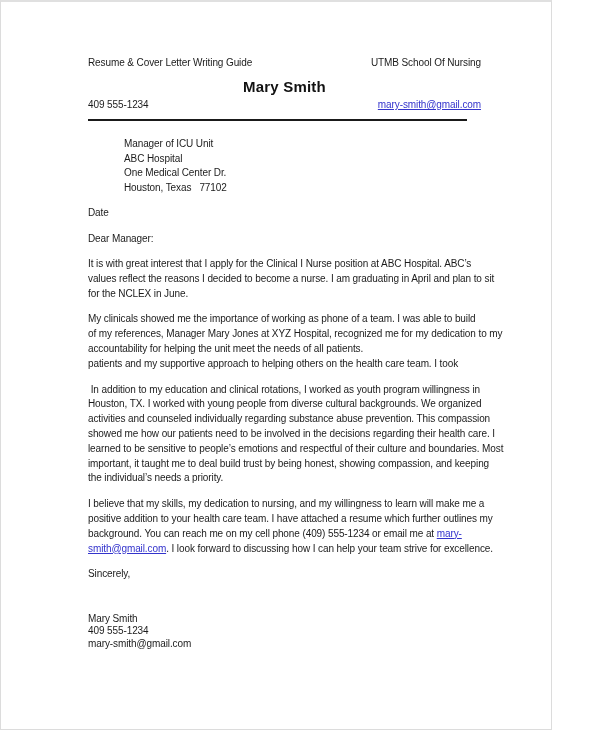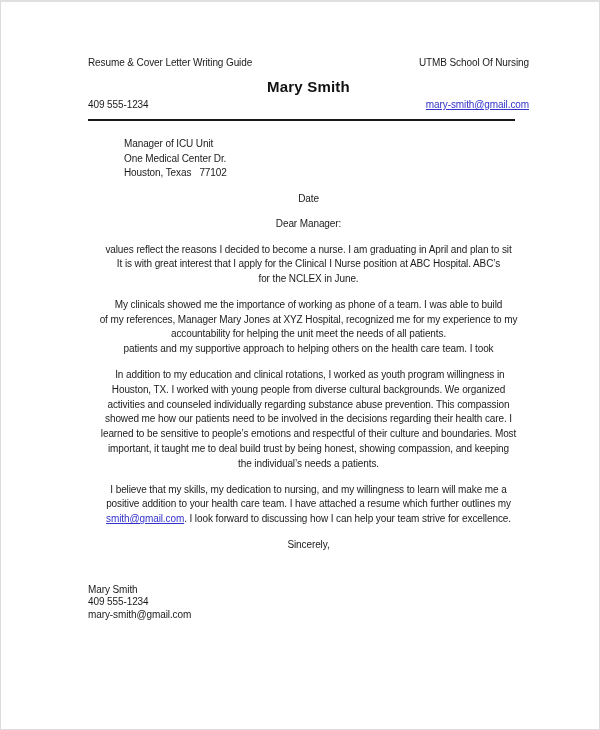--- a/index.html
+++ b/index.html
@@ -4,21 +4,21 @@
 <style>
   html, body {
     margin: 0;
     padding: 0;
     background: #ffffff;
     font-family: "Liberation Sans", sans-serif;
   }
   .page {
     position: relative;
     box-sizing: border-box;
-    width: 600px;
+    width: 552px;
     height: 730px;
     background: #ffffff;
     border: 1px solid #dcdcdc;
     border-top: 2px solid #e0e0e0;
     padding: 54px 70px 0 87px;
     overflow: hidden;
     color: #1b1b1b;
     font-size: 10px;
     letter-spacing: -0.1px;
   }
@@ -49,21 +49,21 @@
     cursor: pointer;
   }
   .rule {
     height: 2px;
     background: #1a1a1a;
     margin-top: 8px;
     margin-right: 14px;
   }
   .addr { margin-top: 16px; margin-left: 36px; }
   .addr .tline { line-height: 14.5px; }
-  .block { margin-top: 11px; line-height: 14.5px; text-align: center; }
+  .block { margin-top: 11px; line-height: 14.5px; }
   .para .tline { line-height: 14.8px; }
   .tline { white-space: pre; }
   .signature { margin-top: 31px; }
   .signature .tline { line-height: 12.5px; }
 </style>
 </head>
 <body>
 
 <div class="page">
 
@@ -76,54 +76,56 @@
 
   <div class="contact-row">
     <span>409 555-1234</span>
     <a class="link" href="#">mary-smith@gmail.com</a>
   </div>
 
   <div class="rule"></div>
 
   <div class="addr">
       <div class="tline">Manager of ICU Unit</div>
+      <div class="tline">ABC Hospital</div>
       <div class="tline">One Medical Center Dr.</div>
       <div class="tline">Houston, Texas   77102</div>
     </div>
 
   <div class="block">Date</div>
 
   <div class="block">Dear Manager:</div>
 
   <div class="block para">
+      <div class="tline">It is with great interest that I apply for the Clinical I Nurse position at ABC Hospital. ABC’s</div>
       <div class="tline">values reflect the reasons I decided to become a nurse. I am graduating in April and plan to sit</div>
-      <div class="tline">It is with great interest that I apply for the Clinical I Nurse position at ABC Hospital. ABC’s</div>
       <div class="tline">for the NCLEX in June.</div>
     </div>
 
   <div class="block para">
       <div class="tline">My clinicals showed me the importance of working as phone of a team. I was able to build</div>
-      <div class="tline">of my references, Manager Mary Jones at XYZ Hospital, recognized me for my experience to my</div>
+      <div class="tline">of my references, Manager Mary Jones at XYZ Hospital, recognized me for my dedication to my</div>
       <div class="tline">accountability for helping the unit meet the needs of all patients.</div>
       <div class="tline">patients and my supportive approach to helping others on the health care team. I took</div>
     </div>
 
   <div class="block para">
       <div class="tline"> In addition to my education and clinical rotations, I worked as youth program willingness in</div>
       <div class="tline">Houston, TX. I worked with young people from diverse cultural backgrounds. We organized</div>
       <div class="tline">activities and counseled individually regarding substance abuse prevention. This compassion</div>
       <div class="tline">showed me how our patients need to be involved in the decisions regarding their health care. I</div>
       <div class="tline">learned to be sensitive to people’s emotions and respectful of their culture and boundaries. Most</div>
       <div class="tline">important, it taught me to deal build trust by being honest, showing compassion, and keeping</div>
-      <div class="tline">the individual’s needs a patients.</div>
+      <div class="tline">the individual’s needs a priority.</div>
     </div>
 
   <div class="block para">
       <div class="tline">I believe that my skills, my dedication to nursing, and my willingness to learn will make me a</div>
       <div class="tline">positive addition to your health care team. I have attached a resume which further outlines my</div>
+      <div class="tline">background. You can reach me on my cell phone (409) 555-1234 or email me at <a class="link" href="#">mary-</a></div>
       <div class="tline"><a class="link" href="#">smith@gmail.com</a>. I look forward to discussing how I can help your team strive for excellence.</div>
     </div>
 
   <div class="block">Sincerely,</div>
 
   <div class="signature">
       <div class="tline">Mary Smith</div>
       <div class="tline">409 555-1234</div>
       <div class="tline">mary-smith@gmail.com</div>
     </div>

